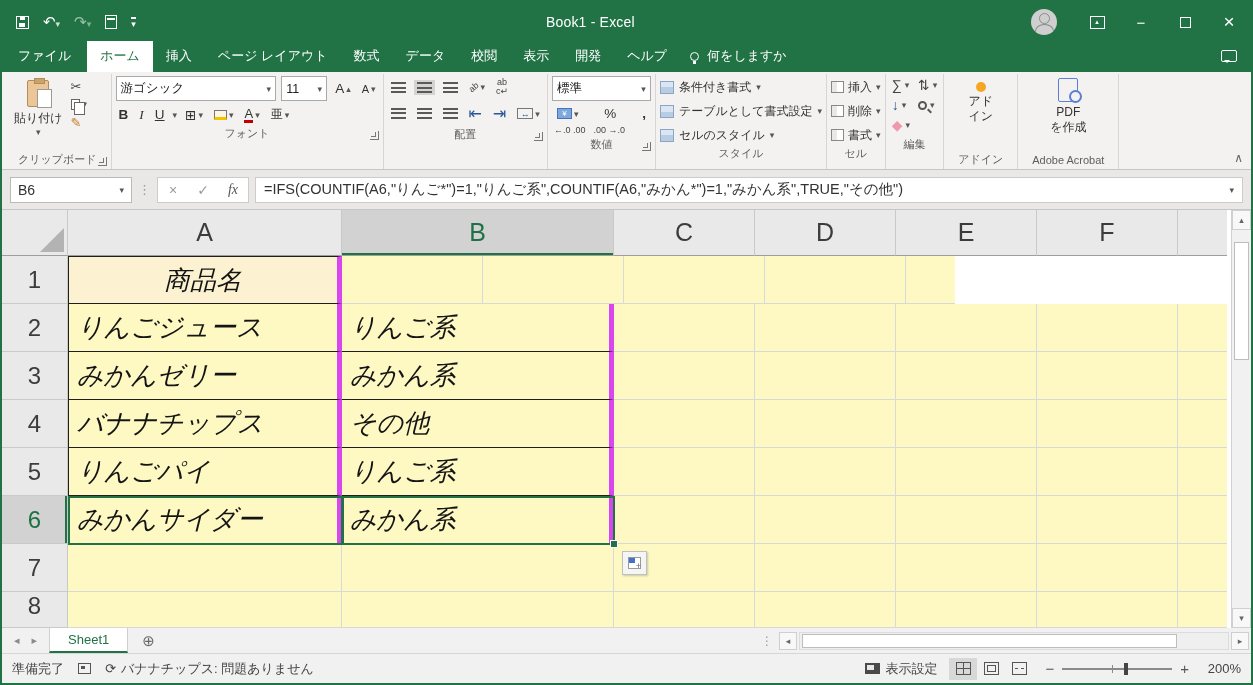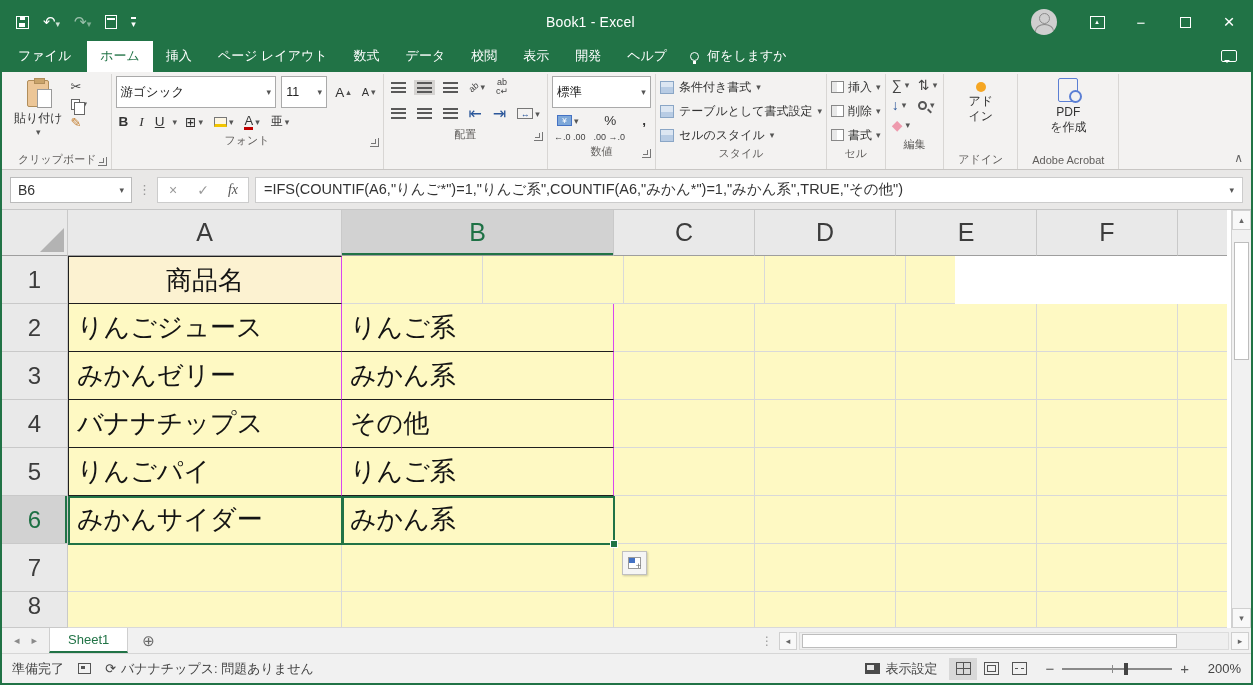--- a/index.html
+++ b/index.html
@@ -51,21 +51,21 @@
   .ic-clipboard { width:22px; height:27px; background:#ecc697; border:1px solid #b08d5a; border-radius:2px; position:relative; margin-bottom:3px; }
   .ic-clipboard:before { content:""; position:absolute; left:6px; top:-3px; width:9px; height:4px; background:#c9a36a; border:1px solid #b08d5a; }
   .ic-clipboard:after { content:""; position:absolute; right:-4px; bottom:-2px; width:13px; height:17px; background:#fff; border:1px solid #9a9a9a; }
   .minis { display:flex; flex-direction:column; gap:3px; padding:3px 2px; }
   .mini { font-size:13px; color:#444; cursor:pointer; line-height:15px; display:flex; align-items:center; gap:3px; }
   .ic-copy { width:9px; height:11px; border:1.3px solid #666; background:#fff; position:relative; display:inline-block; }
   .ic-copy:after { content:""; position:absolute; left:2px; top:2px; width:9px; height:11px; border:1.3px solid #666; background:#fff; }
   .caret { font-size:9px; color:#555; }
   .row2col { display:flex; flex-direction:column; gap:4px; width:100%; }
   .rrow { display:flex; align-items:center; gap:5px; }
-  .combo { background:#fff; border:1px solid #aaa; display:flex; align-items:center; justify-content:space-between; font-size:12.5px; color:#222; padding:1px 4px; height:32px; cursor:pointer;gap:11px; }
+  .combo { background:#fff; border:1px solid #aaa; display:flex; align-items:center; justify-content:space-between; font-size:12.5px; color:#222; padding:1px 4px; height:25px; cursor:pointer;gap:11px; }
   .fbtn { font-size:13.5px; color:#333; cursor:pointer; padding:1px 3px; display:flex; align-items:center; gap:2px; }
   .fb-b { font-weight:bold; } .fb-i { font-style:italic; font-family:"Liberation Serif",serif; } .fb-u { text-decoration:underline; }
   .fontcolorA { border-bottom:3px solid #c00000; line-height:13px; font-size:13px; }
   .ic-fill { width:13px; height:10px; border:1px solid #777; background:#fdf6e3; border-bottom:3px solid #f2c500; display:inline-block; }
   .ic-bars { width:15px; height:11px; background:repeating-linear-gradient(to bottom,#595959 0 2px,transparent 2px 4.5px); display:inline-block; }
   .abtn { padding:2px 3px; cursor:pointer; display:flex; align-items:center; gap:2px; }
   .abtn.on { background:#d5d3d1; }
   .ic-merge { width:16px; height:11px; border:1px solid #777; display:inline-flex; align-items:center; justify-content:center; font-size:9px; color:#2b579a; }
   .smalltxt { font-size:9px; color:#444; line-height:9px; text-align:center; }
   .ic-card { width:15px; height:11px; background:#7ea8d9; border:1px solid #4472c4; color:#fff; font-size:8px; display:inline-flex; align-items:center; justify-content:center; }
@@ -96,21 +96,21 @@
   
   .gridwrap { position:relative; height:418px; flex:0 0 auto; background:#fff; overflow:hidden; }
   .grow { display:flex; }
   .hc { height:46px; background:#e9e9e9; border-right:1px solid #c9c9c9; border-bottom:1px solid #9e9e9e; display:flex; align-items:center; justify-content:center; font-size:25px; color:#3c3c3c; cursor:pointer; }
   .hc.sel { background:#d2d2d2; color:#1e7145; box-shadow:inset 0 -2px 0 #217346; }
   .corner { position:relative; background:#e9e9e9; }
   .tri { position:absolute; right:3px; bottom:3px; width:0; height:0; border-bottom:24px solid #b3b3b3; border-left:24px solid transparent; }
   .rh { background:#e9e9e9; border-right:1px solid #c9c9c9; border-bottom:1px solid #c9c9c9; display:flex; align-items:center; justify-content:center; font-size:24px; color:#3c3c3c; cursor:pointer; }
   .rh.sel { background:#d2d2d2; color:#1e7145; box-shadow:inset -2px 0 0 #217346; }
   .cell { border-right:1px solid #d9d9d9; border-bottom:1px solid #d9d9d9; font-size:26px; color:#141414; display:flex; align-items:center; padding:0 8px; overflow:hidden; white-space:nowrap; cursor:cell; background:#fef9c3; }
-  .tb { border-right:1px solid #d946ef; border-bottom:1px solid #1f1f1f; }
+  .tb { border-right:5px solid #d946ef; border-bottom:1px solid #1f1f1f;font-style:italic; }
   .tbl { border-left:1px solid #1f1f1f; }
   .tbt { border-top:1px solid #1f1f1f; }
   .hdrfill { background:#fcf2d1; justify-content:center; }
   .w-rh{width:66px;flex:0 0 66px;} .w-a{width:274px;flex:0 0 274px;} .w-b{width:272px;flex:0 0 272px;}
   .w-c{width:141px;flex:0 0 141px;} .w-p{width:49px;flex:0 0 49px; border-right:none;}
   .r48{height:48px;} .r36{height:36px; overflow:hidden;}
   .sel-outline { position:absolute; border:2px solid #217346; pointer-events:none; }
   .sel-active { position:absolute; border:2.5px solid #217346; }
   .fillhandle { position:absolute; right:-5px; bottom:-5px; width:8px; height:8px; background:#217346; border:1.5px solid #fff; cursor:crosshair; }
   .autofill { position:absolute; left:620px; top:341px; width:25px; height:24px; background:#f5f5f5; border:1px solid #c0c0c0; box-shadow:1px 1px 2px rgba(0,0,0,.2); display:flex; align-items:center; justify-content:center; cursor:pointer; }

